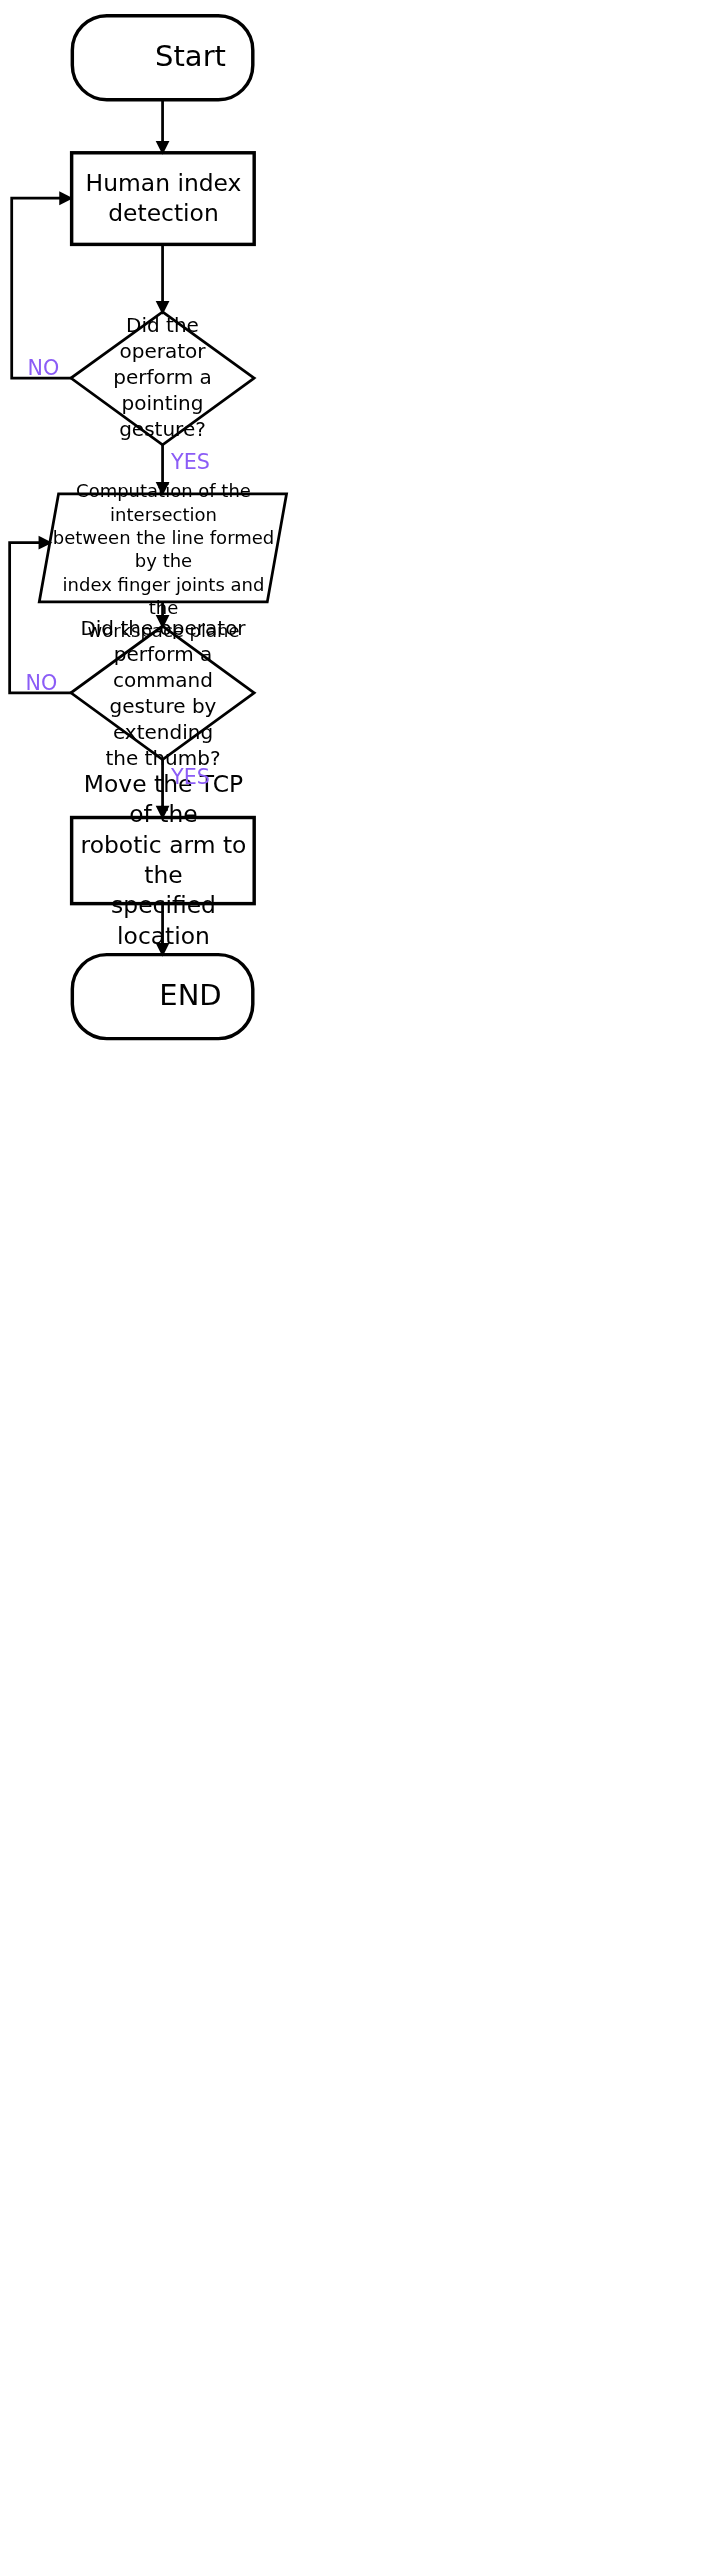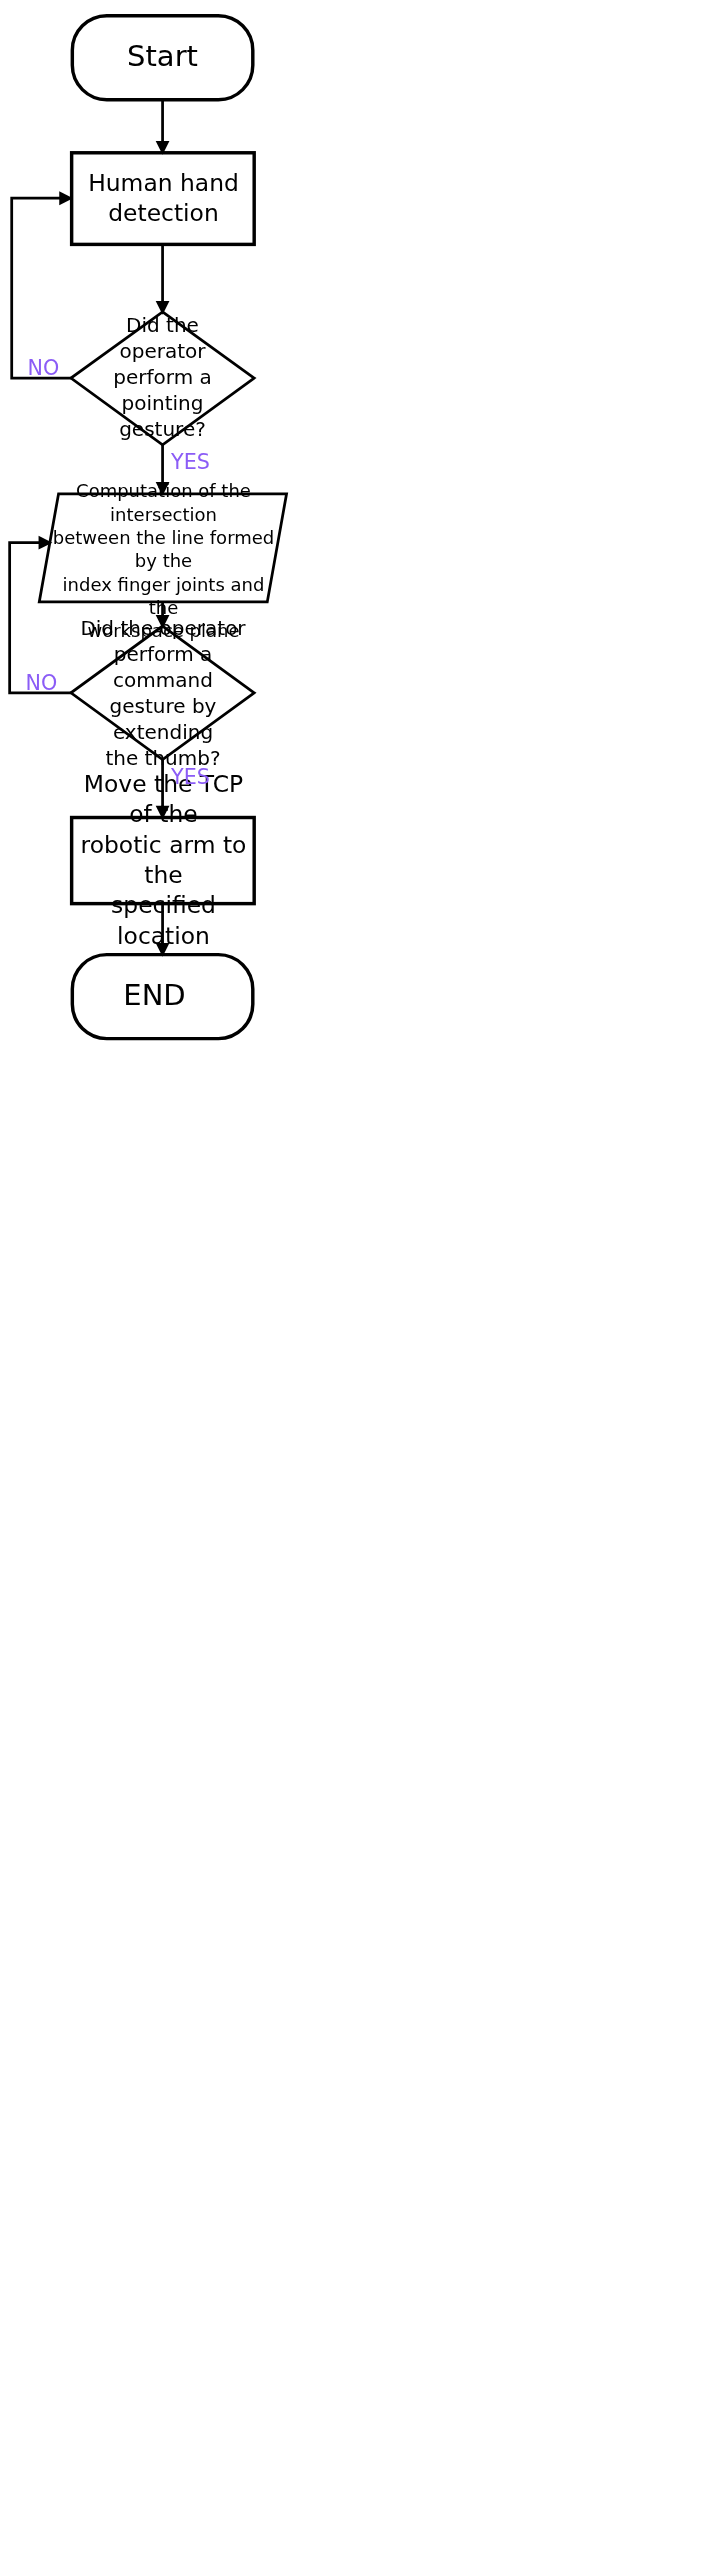--- a/index.html
+++ b/index.html
@@ -54,20 +54,21 @@
     justify-content: center;
     text-align: center;
     font-family: "DejaVu Sans", "Liberation Sans", sans-serif;
     color: #000000;
     line-height: 1.30;
     pointer-events: none;
     white-space: pre-line;
   }
   .terminal-label {
     font-size: 29px;
+    padding-left: 28px;
   }
   .process-label {
     font-size: 23.4px;
   }
   .decision-label {
     font-size: 20px;
   }
   .io-label {
     font-size: 18px;
   }
@@ -122,42 +123,42 @@
     <line class="connector" x1="236" y1="1102" x2="236" y2="1178"></line>
     <polygon class="arrow-head" points="236,1189 226,1169 246,1169"></polygon>
 
     <line class="connector" x1="236" y1="1311" x2="236" y2="1376"></line>
     <polygon class="arrow-head" points="236,1388 226,1368 246,1368"></polygon>
 
   </svg>
 
   <div class="node-label terminal-label" style="left:72px; top:15px; width:181px; height:84px;">Start</div>
 
-  <div class="node-label process-label" style="left:72px; top:152px; width:183px; height:92px;">Human hand
+  <div class="node-label process-label" style="left:72px; top:152px; width:183px; height:92px;">Human index
 detection</div>
 
   <div class="node-label decision-label" style="left:80px; top:329px; width:165px; height:96px;">Did the operator
 perform a pointing
 gesture?</div>
 
   <div class="node-label io-label" style="left:50px; top:493px; width:227px; height:136px;">Computation of the intersection
 between the line formed by the
 index finger joints and the
 workspace plane</div>
 
   <div class="node-label decision-label" style="left:79px; top:638px; width:168px; height:109px;">Did the operator
 perform a command
 gesture by extending
 the thumb?</div>
 
   <div class="node-label process-label" style="left:72px; top:817px; width:183px; height:86px;">Move the TCP of the
 robotic arm to the
 specified location</div>
 
-  <div class="node-label terminal-label" style="left:64px; top:954px; width:181px; height:84px;">END</div>
+  <div class="node-label terminal-label" style="left:72px; top:954px; width:181px; height:84px;">END</div>
 
   <div class="edge-label" style="left:27.6px; top:356px;">NO</div>
 
   <div class="edge-label" style="left:171px; top:450px;">YES</div>
 
   <div class="edge-label" style="left:25.5px; top:671px;">NO</div>
 
   <div class="edge-label" style="left:171px; top:765px;">YES</div>
 
 </div>

